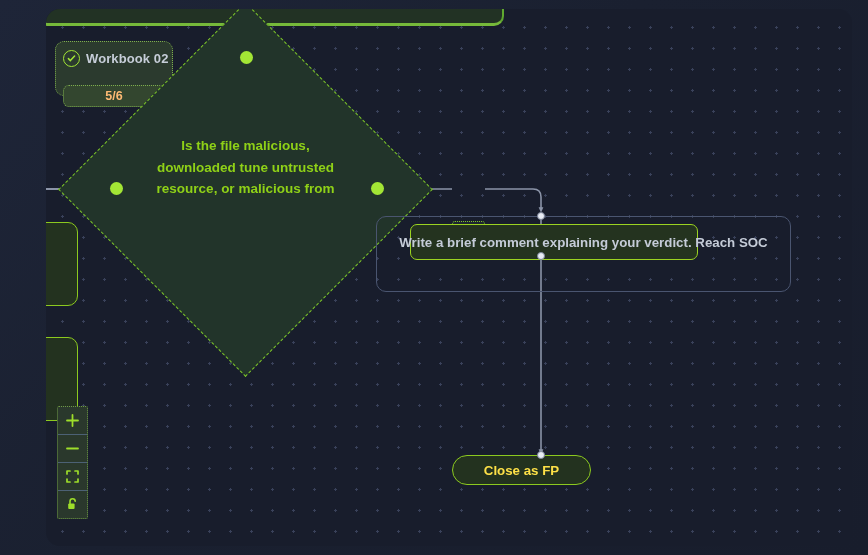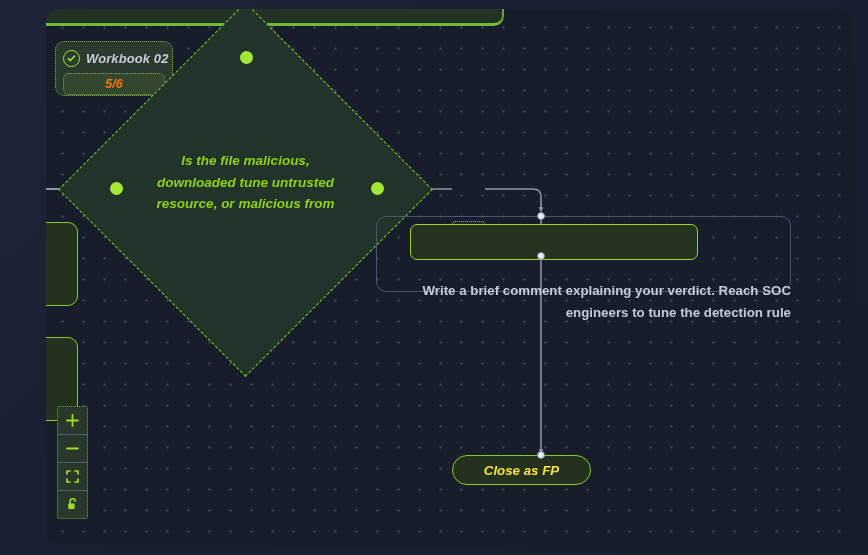--- a/index.html
+++ b/index.html
@@ -20,21 +20,21 @@
     background-position:6px 8px;
     border-radius:14px;
     overflow:hidden;
   }
   
   .flow{position:absolute;left:-46px;top:-9px;width:868px;height:555px;}
 
   svg.edges{position:absolute;left:0;top:0;width:868px;height:555px;overflow:visible;}
 
   
-  .node{position:absolute;box-sizing:border-box;font-style:italic;}
+  .node{position:absolute;box-sizing:border-box;}
 
   
   .node-top{
     left:38px;top:-86px;width:466px;height:112px;
     border:2px solid #5fa830;
     border-bottom:3px solid #76b93a;
     border-radius:10px;
     background:#223224;
   }
 
@@ -51,40 +51,39 @@
     width:15px;height:15px;border-radius:50%;
     border:1.6px solid #a3e635;
     display:flex;align-items:center;justify-content:center;flex:0 0 auto;
   }
   .wb-check svg{display:block;}
   .wb-title{
     font-size:13px;font-weight:bold;color:#c6cdd8;letter-spacing:.1px;
     white-space:nowrap;
   }
   .wb-pill{
-    margin-top:5px;height:20px;border:1px dotted #7fae4e;border-radius:6px;
+    margin-top:17px;height:20px;border:1px dotted #7fae4e;border-radius:6px;
     background:#33462f;display:flex;align-items:center;justify-content:center;
-    color:#f97316;font-size:12.5px;font-weight:bold;
+    color:#fdba74;font-size:12.5px;font-weight:bold;
   }
 
   
   .diamond-wrap{left:113px;top:57px;width:265px;height:265px;}
   .diamond-shape{
     position:absolute;inset:0;
     background:#22342a;
     border:1.6px dashed #7cc42a;
     box-sizing:border-box;
     transform:rotate(45deg);
     transform-origin:center;
   }
   .diamond-text{
     position:absolute;left:30px;top:78px;width:205px;
     text-align:center;color:#8fd117;font-size:13.5px;font-weight:bold;
     line-height:21.5px;
-    margin-top:15px;
   }
 
   
   .no-label{
     left:452px;top:177px;width:33px;height:23px;
     border:1.5px dotted #7cc42a;border-radius:3px;
     background:#1d2430;
     display:flex;align-items:center;justify-content:center;
     color:#c3cad6;font-size:12.5px;font-weight:bold;margin-top:44px;
   }
@@ -94,24 +93,23 @@
     left:376px;top:216px;width:415px;height:76px;
     border:1px solid #4a5570;border-radius:10px;background:transparent;
   }
   
   .comment-node{
     left:410px;top:224px;width:288px;height:36px;
     border:1.6px solid #9bd321;border-radius:7px;background:#24331f;
   }
   .comment-text{
     position:absolute;left:376px;top:232px;width:415px;
-    text-align:right;color:#c4cbd7;font-size:13.3px;font-weight:bold;
+    text-align:center;color:#c4cbd7;font-size:13.3px;font-weight:bold;
     line-height:22px;
     pointer-events:none;
-    margin-top:48px;
   }
 
   
   .close-node{
     left:452px;top:455px;width:139px;height:30px;
     border:1.8px solid #8cc91f;border-radius:16px;background:#23321f;
     display:flex;align-items:center;justify-content:center;
     color:#fde047;font-size:13.3px;font-weight:bold;
   }
 
@@ -200,21 +198,20 @@
       <div class="handle" style="left:240px;top:51px;"></div>
       <div class="handle" style="left:110px;top:182px;"></div>
       <div class="handle" style="left:371px;top:182px;"></div>
 
       <div class="node no-label">NO</div>
 
       <div class="node comment-group"></div>
       <div class="node comment-node"></div>
       <div class="comment-text">
         <div>Write a brief comment explaining your verdict. Reach SOC</div>
-        <div>engineers to tune the detection rule</div>
       </div>
       <div class="handle sm" style="left:537px;top:212px;"></div>
       <div class="handle sm" style="left:537px;top:252px;"></div>
 
       <div class="node close-node">Close as FP</div>
       <div class="handle sm" style="left:537px;top:451px;"></div>
 
       <div class="node left-node-a">
         <div>cess</div>
         <div>SIEM</div>

